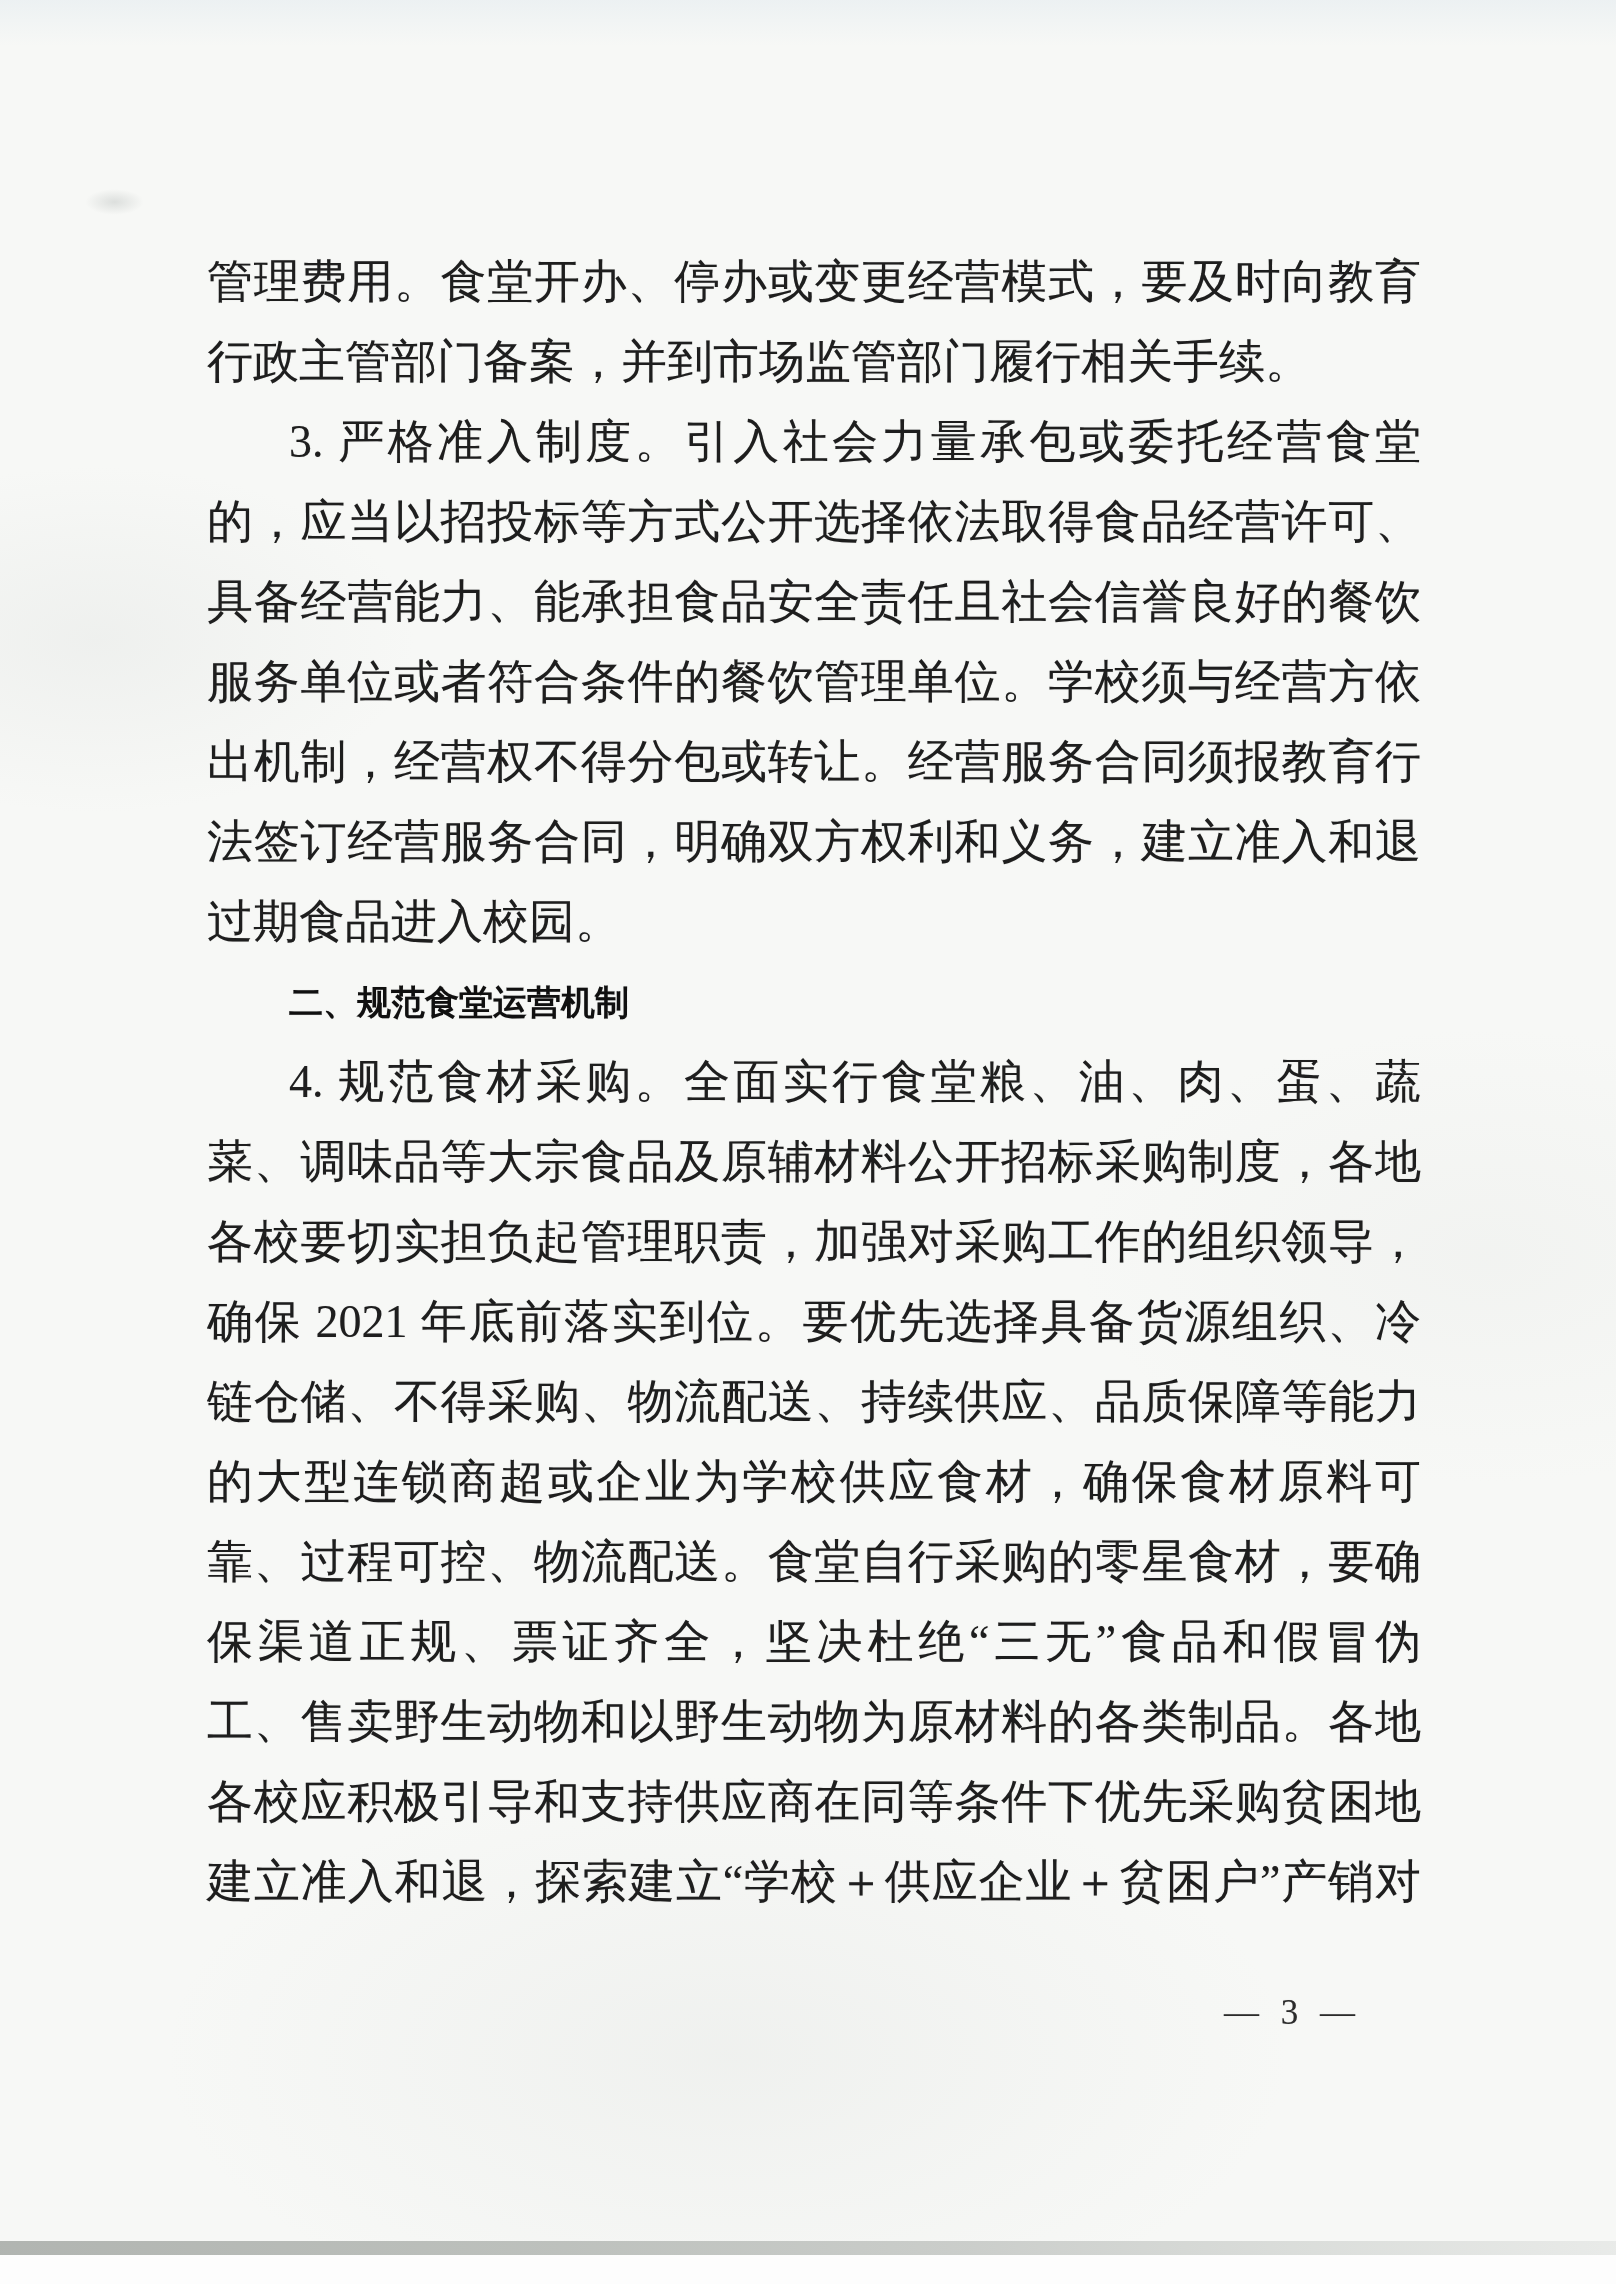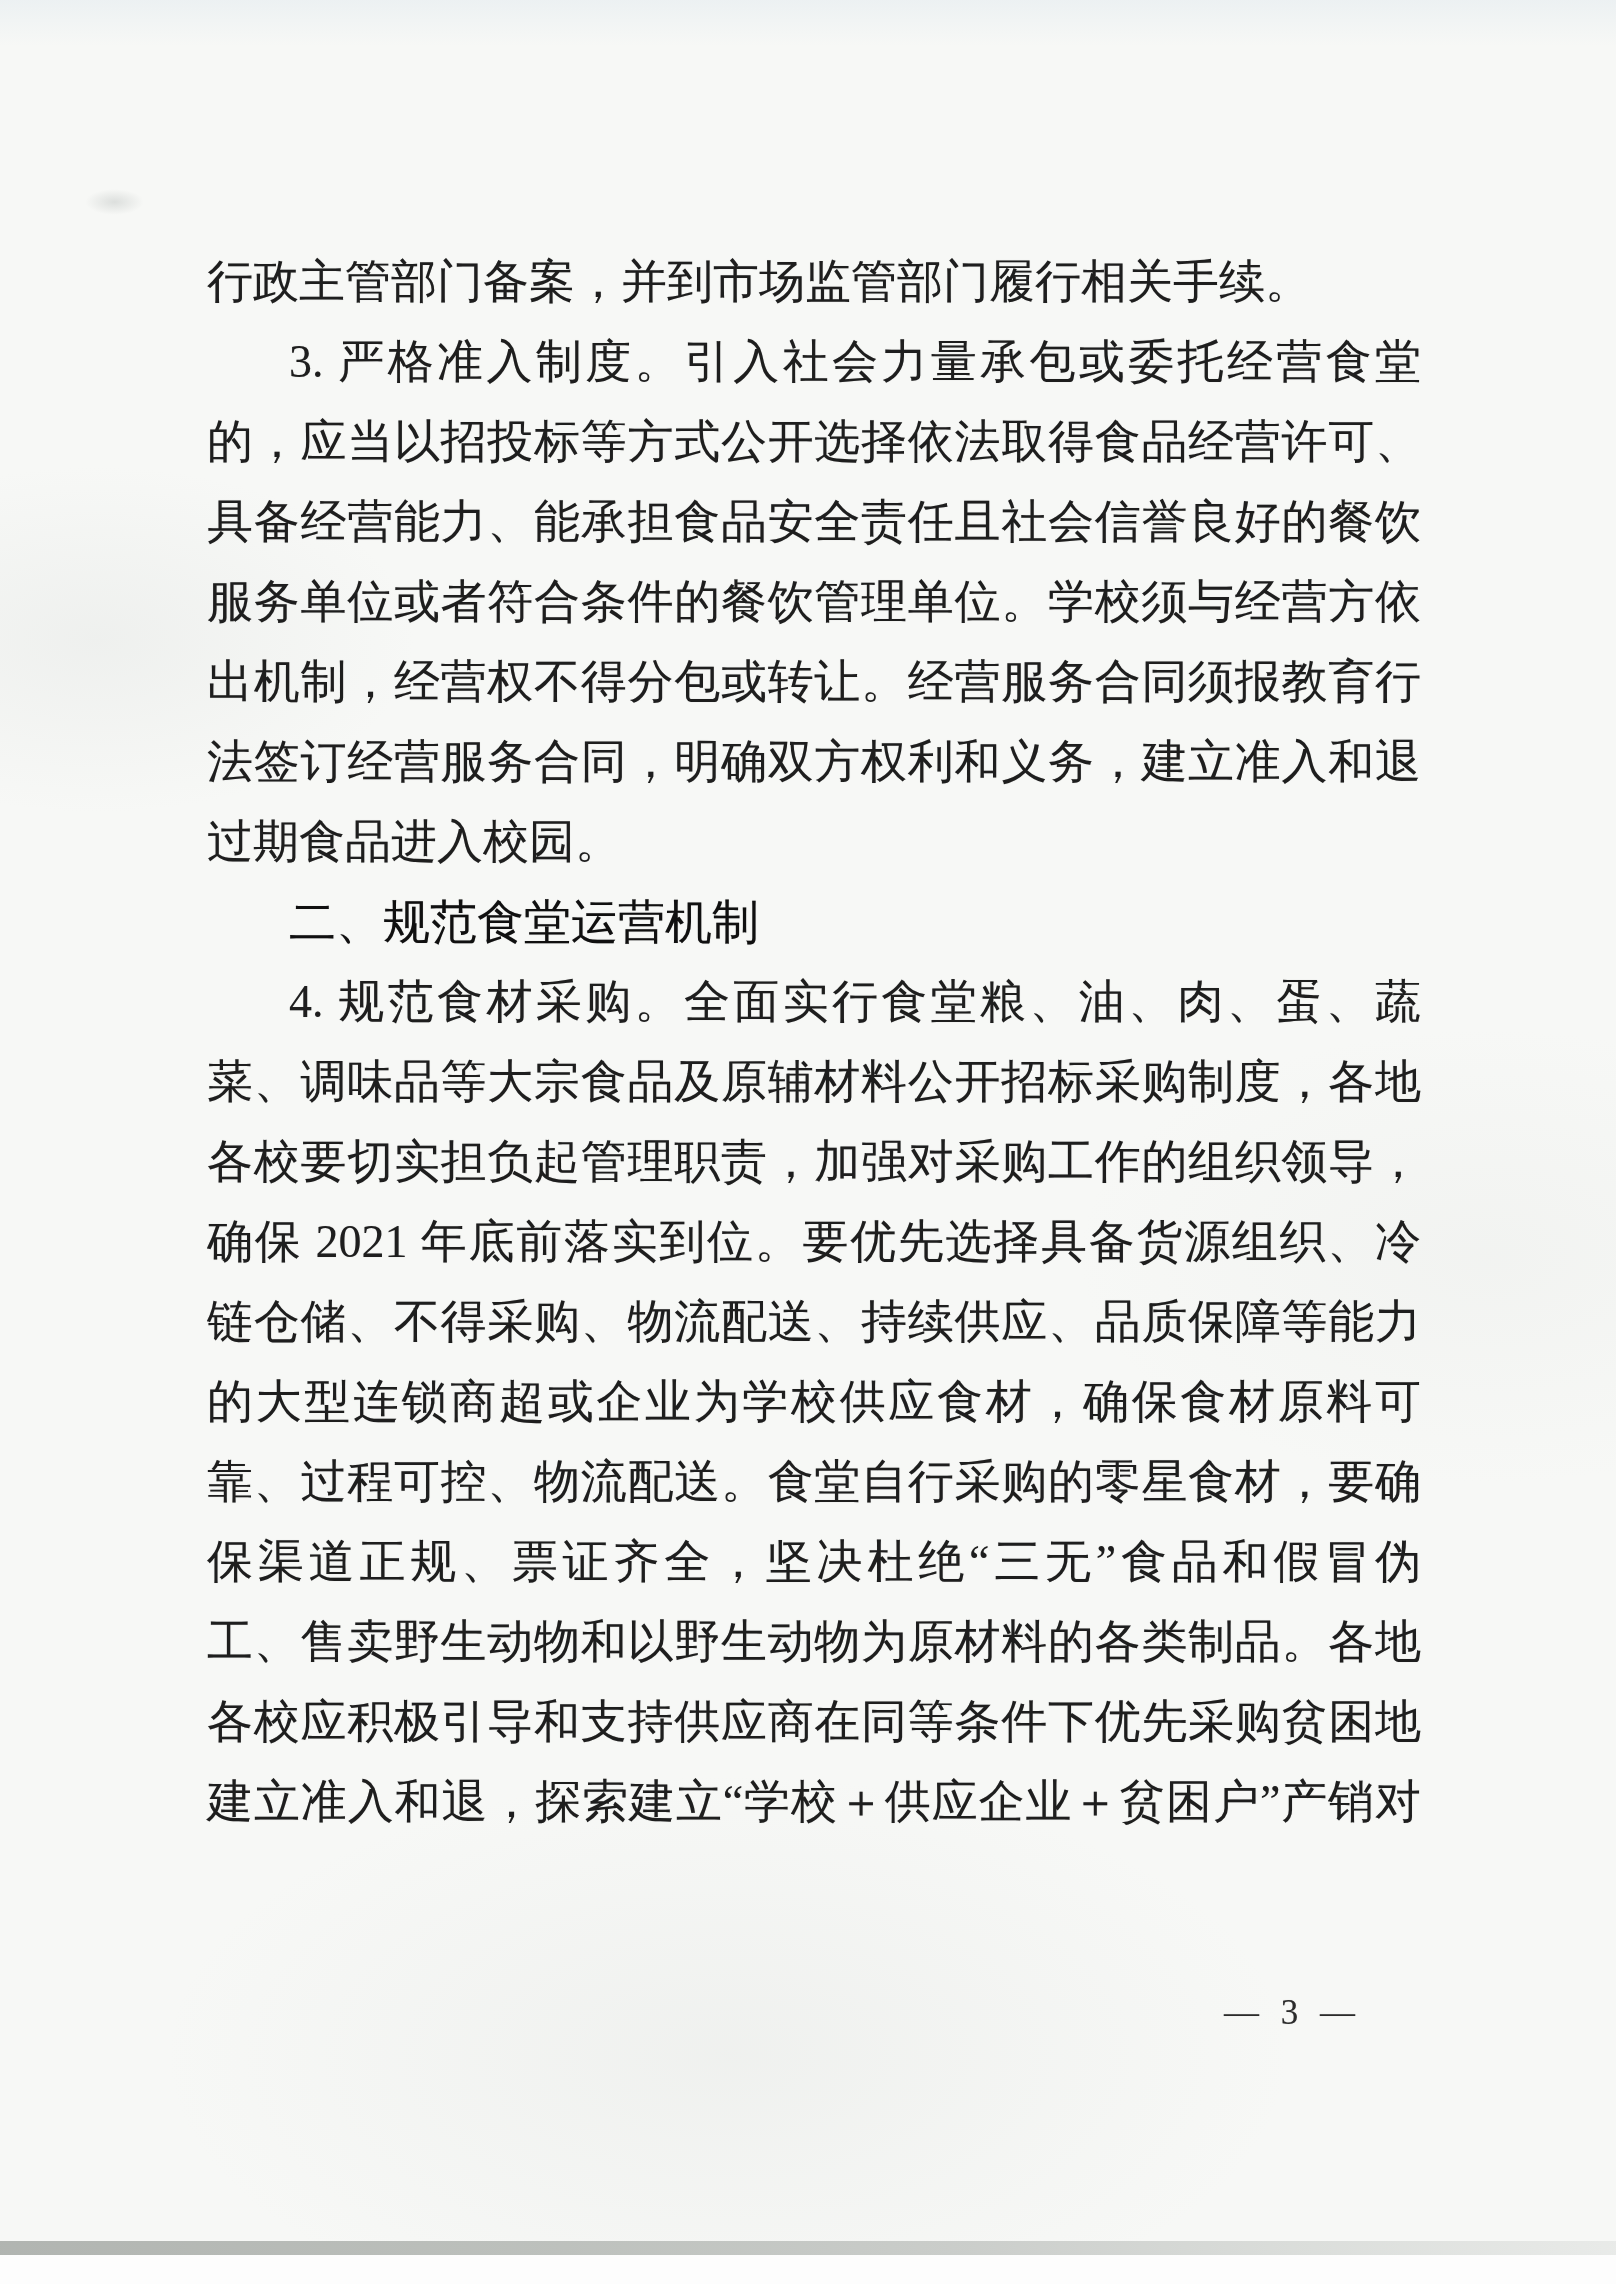--- a/index.html
+++ b/index.html
@@ -39,23 +39,23 @@
     text-justify: inter-character;
     text-shadow: 0 0 0.7px rgba(40,40,40,0.35);
     white-space: normal;
     overflow: visible;
   }
   .j { text-align-last: justify; }
   .e { text-align-last: left; }
   .i { text-indent: 82px; }
   .h {
     font-family: "Liberation Sans", sans-serif;
-    font-weight: 400;
+    font-weight: 700;
     color: #101010;
-    font-size: 47px;
+    font-size: 34px;
     text-align-last: left;
     text-shadow: 0 0 0.7px rgba(20,20,20,0.4);
   }
   .pagenum {
     position: absolute;
     left: 1224px;
     top: 1993px;
     font-family: "Liberation Serif", serif;
     font-size: 35px;
     color: #2b2b2b;
@@ -90,20 +90,21 @@
   }
 </style>
 </head>
 <body>
 
 <div class="page">
 
   <div class="smudge"></div>
 
   <div class="textblock">
+    <p class="line j">管理费用。食堂开办、停办或变更经营模式，要及时向教育</p>
     <p class="line e">行政主管部门备案，并到市场监管部门履行相关手续。</p>
     <p class="line j i">3. 严格准入制度。引入社会力量承包或委托经营食堂</p>
     <p class="line j">的，应当以招投标等方式公开选择依法取得食品经营许可、</p>
     <p class="line j">具备经营能力、能承担食品安全责任且社会信誉良好的餐饮</p>
     <p class="line j">服务单位或者符合条件的餐饮管理单位。学校须与经营方依</p>
     <p class="line j">出机制，经营权不得分包或转让。经营服务合同须报教育行</p>
     <p class="line j">法签订经营服务合同，明确双方权利和义务，建立准入和退</p>
     <p class="line e">过期食品进入校园。</p>
     <p class="line h i">二、规范食堂运营机制</p>
     <p class="line j i">4. 规范食材采购。全面实行食堂粮、油、肉、蛋、蔬</p>

